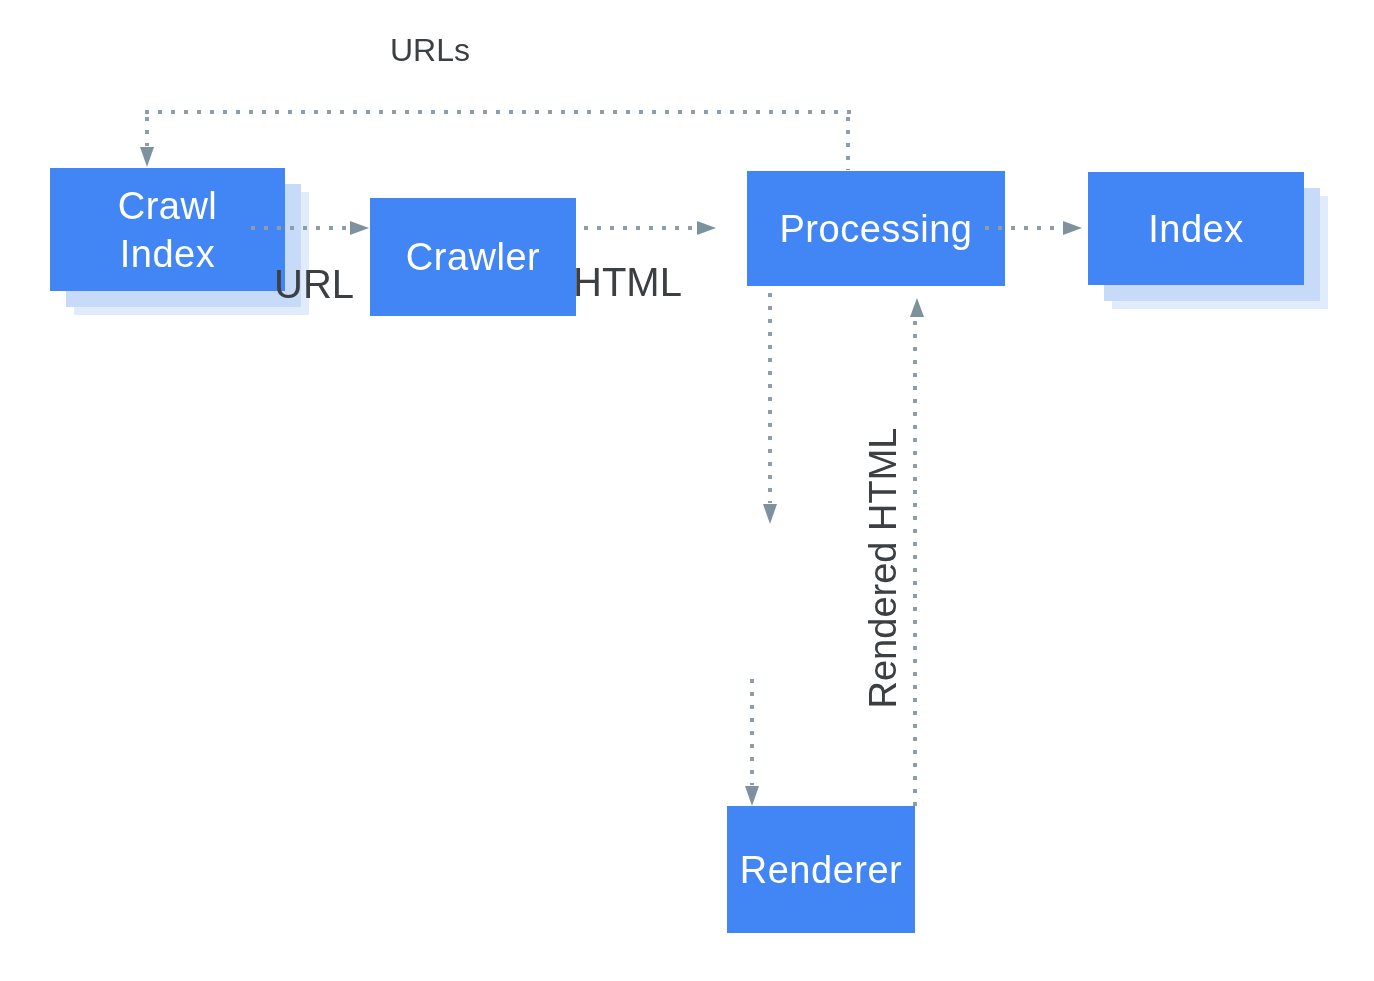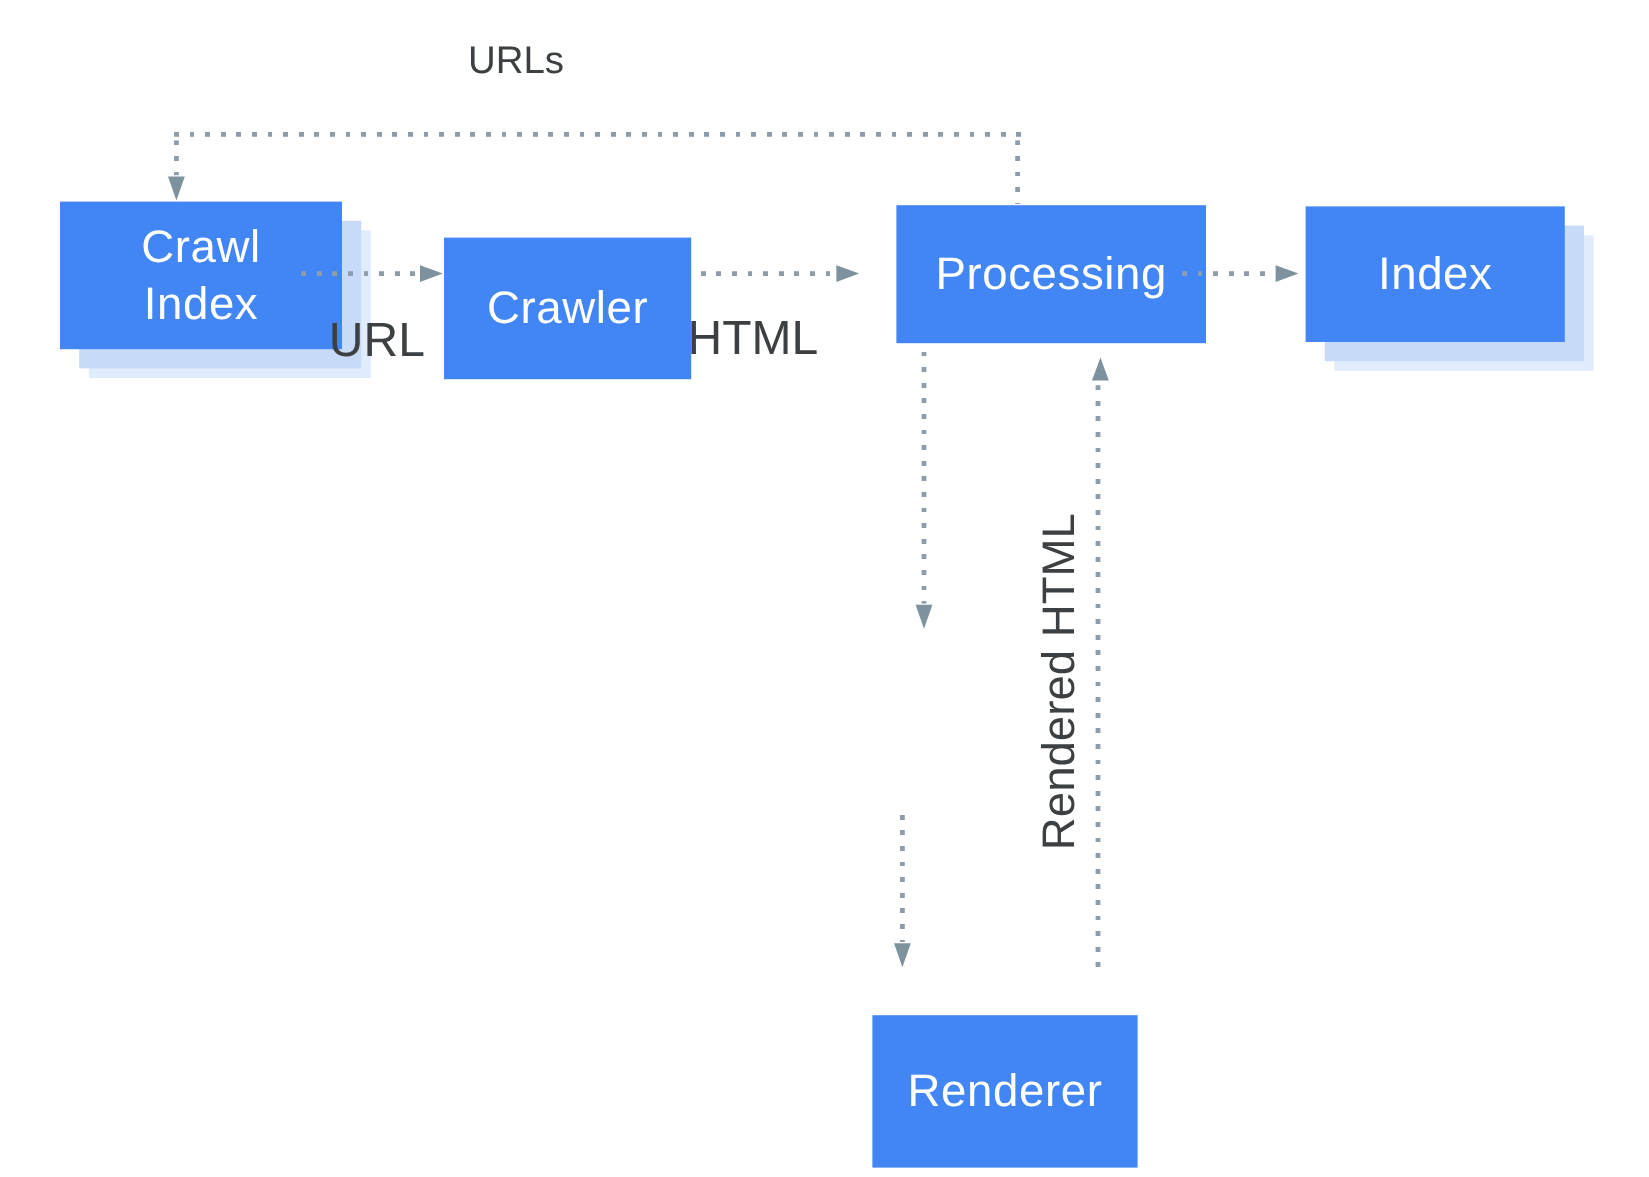--- a/index.html
+++ b/index.html
@@ -21,21 +21,21 @@
     letter-spacing:0.5px;
   }
   .node.shadowed {
     box-shadow:16px 16px 0 #c7daf8, 24px 24px 0 #e0ebfc;
   }
   #n-crawl-queue  { left:50px;  top:168px; width:183px; height:123px; padding:0 26px; }
   #n-crawler      { left:370px; top:169px; width:206px; height:118px;margin-top:29px; }
   #n-processing   { left:719px; top:171px; width:258px; height:115px;margin-left:28px; }
   #n-index        { left:1088px;top:172px; width:216px; height:113px; }
   #n-render-queue { left:637px; top:526px; width:198px; height:132px; padding:0 20px; }
-  #n-renderer     { left:727px; top:806px; width:221px; height:127px;margin-top:40px; }
+  #n-renderer     { left:727px; top:806px; width:188px; height:127px; }
 
   
   .dots-h {
     position:absolute; height:4px;
     background-image:repeating-linear-gradient(to right,#8d9dab 0 4px,transparent 4px 13px);
   }
   .dots-v {
     position:absolute; width:4px;
     background-image:repeating-linear-gradient(to bottom,#8d9dab 0 4px,transparent 4px 13px);
   }

